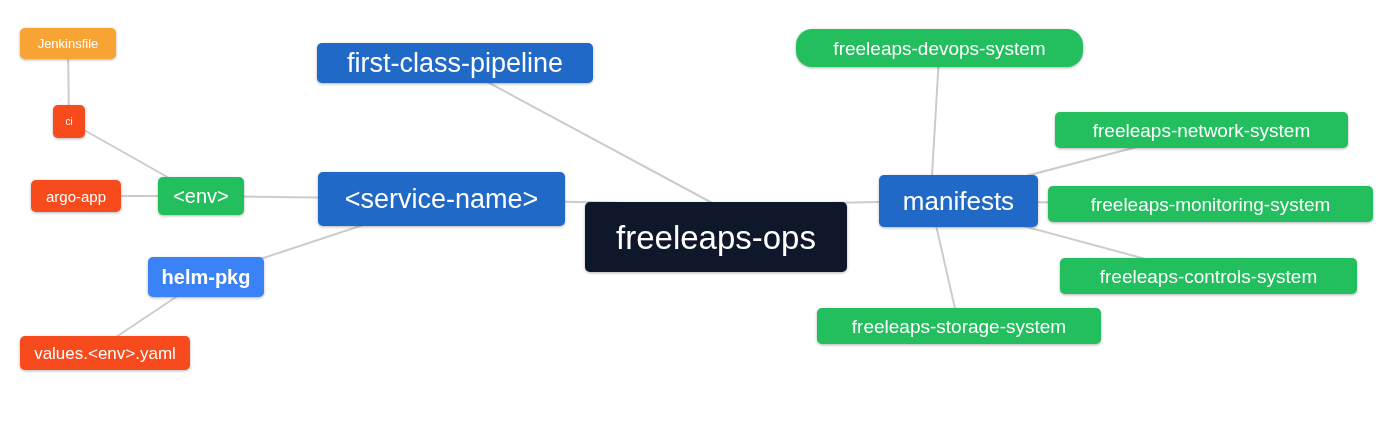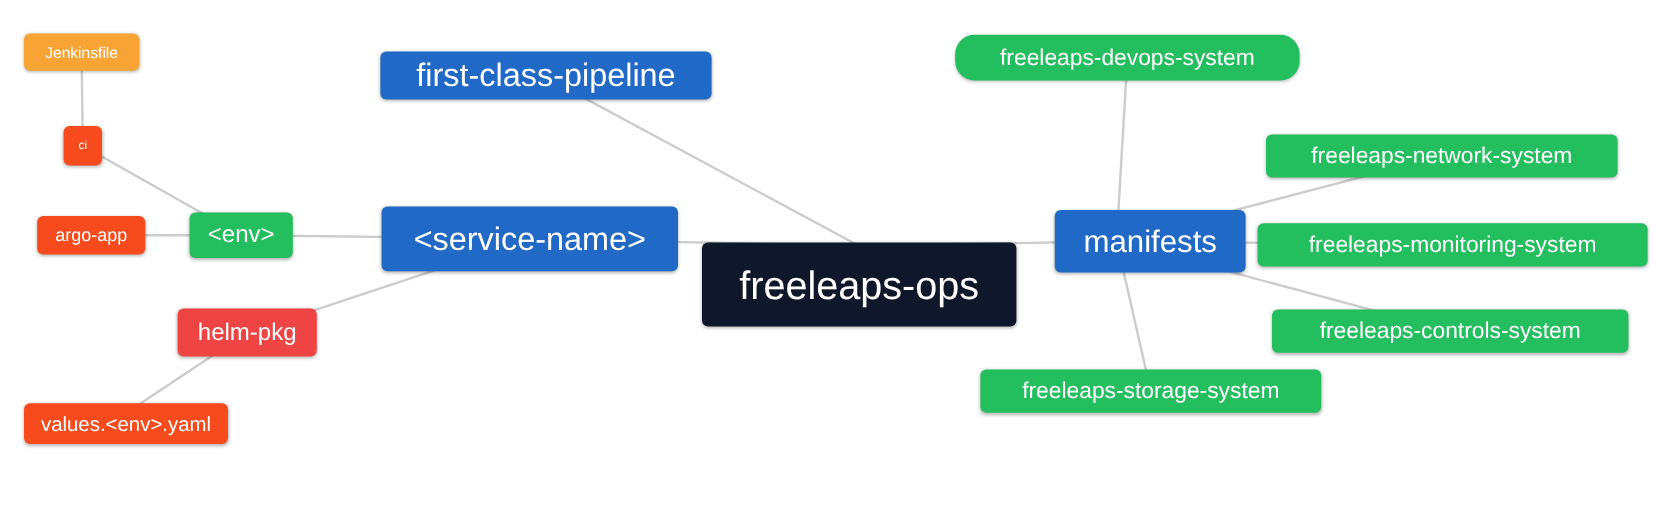--- a/index.html
+++ b/index.html
@@ -56,21 +56,21 @@
       <line x1="930.5" y1="201" x2="1201.5" y2="130" stroke="#CCCCCC" stroke-width="2"></line>
       <line x1="930.5" y1="201" x2="1210.5" y2="204" stroke="#CCCCCC" stroke-width="2"></line>
       <line x1="930.5" y1="201" x2="1208.5" y2="276" stroke="#CCCCCC" stroke-width="2"></line>
       <line x1="930.5" y1="201" x2="959" y2="326" stroke="#CCCCCC" stroke-width="2"></line>
     </svg>
 
 <div class="node" style="left: 20px; top: 28px; width: 96px; height: 31px; background: rgb(248, 164, 53); color: rgb(255, 255, 255); font-size: 13px;">Jenkinsfile</div>
     <div class="node" style="left: 53px; top: 105px; width: 32px; height: 33px; background: rgb(248, 75, 29); color: rgb(255, 255, 255); font-size: 10px;">ci</div>
     <div class="node" style="left: 31px; top: 180px; width: 90px; height: 32px; background: rgb(248, 75, 29); color: rgb(255, 255, 255); font-size: 15px;">argo-app</div>
     <div class="node" style="left: 158px; top: 177px; width: 86px; height: 38px; background: rgb(35, 190, 94); color: rgb(255, 255, 255); font-size: 20px; text-align: center;">&lt;env&gt;</div>
-    <div class="node" style="left: 148px; top: 257px; width: 116px; height: 40px; background: #ef4444; color: rgb(255, 255, 255); font-size: 20px;">helm-pkg</div>
+    <div class="node" style="left: 148px; top: 257px; width: 116px; height: 40px; background: #3b82f6; color: rgb(255, 255, 255); font-size: 20px; font-weight: bold;">helm-pkg</div>
     <div class="node" style="left: 20px; top: 336px; width: 170px; height: 34px; background: rgb(248, 75, 29); color: rgb(255, 255, 255); font-size: 17px;">values.&lt;env&gt;.yaml</div>
     <div class="node" style="left: 317px; top: 43px; width: 276px; height: 40px; background: rgb(33, 105, 198); color: rgb(255, 255, 255); font-size: 27px;">first-class-pipeline</div>
     <div class="node" style="left: 318px; top: 172px; width: 247px; height: 54px; background: rgb(33, 105, 198); color: rgb(255, 255, 255); font-size: 27px;">&lt;service-name&gt;</div>
     <div class="node" style="left: 585px; top: 170px; width: 262px; height: 70px; background: #0f172a; color: rgb(255, 255, 255); font-size: 33px; margin-top: 32px;">freeleaps-ops</div>
     <div class="node" style="left: 851px; top: 175px; width: 159px; height: 52px; background: rgb(33, 105, 198); color: rgb(255, 255, 255); font-size: 26px; margin-left: 28px;">manifests</div>
     <div class="node" style="left: 796px; top: 29px; width: 287px; height: 38px; background: rgb(35, 190, 94); color: rgb(255, 255, 255); font-size: 19px; border-radius: 16px;">freeleaps-devops-system</div>
     <div class="node" style="left: 1055px; top: 112px; width: 293px; height: 36px; background: rgb(35, 190, 94); color: rgb(255, 255, 255); font-size: 19px;">freeleaps-network-system</div>
     <div class="node" style="left: 1048px; top: 186px; width: 325px; height: 36px; background: rgb(35, 190, 94); color: rgb(255, 255, 255); font-size: 19px;">freeleaps-monitoring-system</div>
     <div class="node" style="left: 1060px; top: 258px; width: 297px; height: 36px; background: rgb(35, 190, 94); color: rgb(255, 255, 255); font-size: 19px;">freeleaps-controls-system</div>
     <div class="node" style="left: 817px; top: 308px; width: 284px; height: 36px; background: rgb(35, 190, 94); color: rgb(255, 255, 255); font-size: 19px;">freeleaps-storage-system</div>

